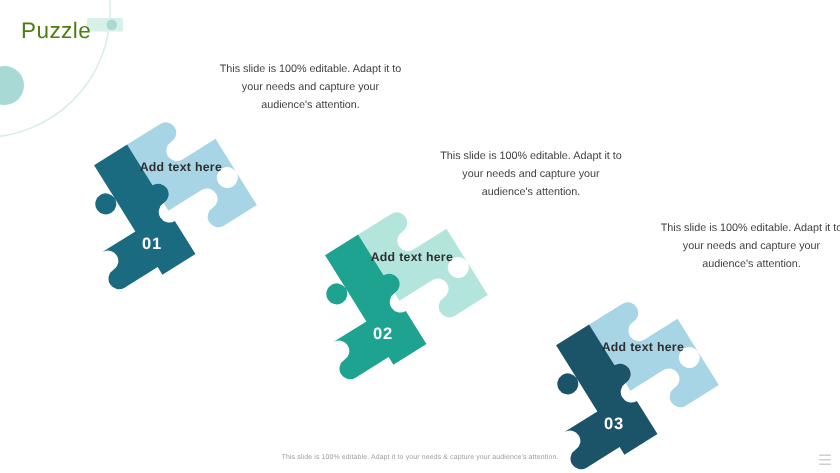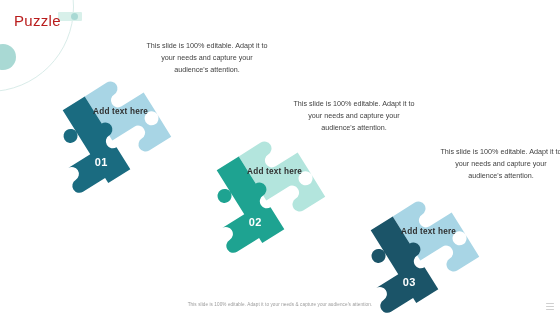--- a/index.html
+++ b/index.html
@@ -25,21 +25,21 @@
     border-radius:50%;background:#a9d9d4;
   }
   .deco-bar{
     position:absolute;left:58px;top:12px;width:24px;height:9px;
     background:#d8f0ea;border-radius:1px;
   }
 
   
   .title{
     position:absolute;left:14px;top:12px;
-    font-size:15px;color:#b91c1c;letter-spacing:.3px;font-weight:400;
+    font-size:15px;color:#4d7c0f;letter-spacing:.3px;font-weight:400;
   }
 
   
   .caption{
     position:absolute;width:122px;text-align:center;
     font-size:7.2px;line-height:1.65;color:#3f3f3f;
   }
   .cap-1{left:146px;top:40px;}
   .cap-2{left:293px;top:98px;}
   .cap-3{left:440px;top:146px;}

